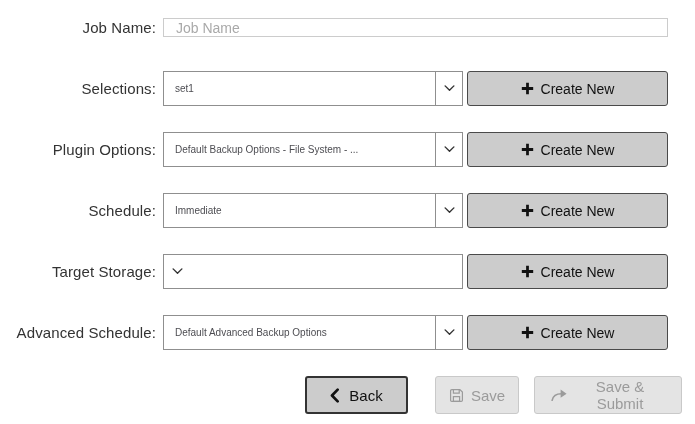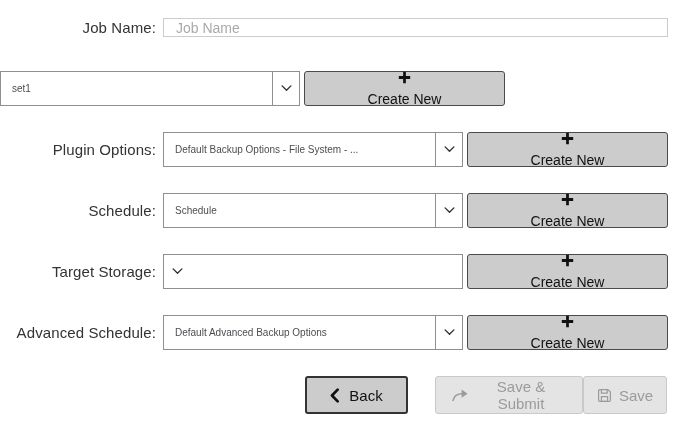--- a/index.html
+++ b/index.html
@@ -89,21 +89,20 @@
     border-radius: 3px;
     display: flex;
     align-items: center;
     justify-content: center;
     gap: 7px;
     font-size: 14px;
     color: #111111;
     font-family: "Liberation Sans", "DejaVu Sans", sans-serif;
     cursor: pointer;
     padding: 0;
-    flex-direction: column;
   }
   .footer {
     display: flex;
     align-items: center;
     margin-left: 305px;
     margin-top: 3px;
   }
   .btn {
     box-sizing: border-box;
     border-radius: 3px;
@@ -139,20 +138,21 @@
 <body>
 
 <div class="form">
 
   <div class="row">
     <label class="lbl">Job Name:</label>
     <input class="text-input" type="text" placeholder="Job Name" style="">
   </div>
 
   <div class="row">
+    <label class="lbl">Selections:</label>
     <div class="selectbox">
       <span class="txt">set1</span>
       <span class="caret icon">
         <svg width="11" height="7" viewBox="0 0 12 8">
             <path d="M1 1l5 5 5-5" fill="none" stroke="#333" stroke-width="1.6" stroke-linecap="round" stroke-linejoin="round"></path>
           </svg>
       </span>
     </div>
     <button class="btn-create">
       <span class="icon">
@@ -180,21 +180,21 @@
             <path d="M6.3 1h3.4v5.3H15v3.4H9.7V15H6.3V9.7H1V6.3h5.3z" fill="#111"></path>
           </svg>
       </span>
       <span>Create New</span>
     </button>
   </div>
 
   <div class="row">
     <label class="lbl">Schedule:</label>
     <div class="selectbox">
-      <span class="txt">Schedule</span>
+      <span class="txt">Immediate</span>
       <span class="caret icon">
         <svg width="11" height="7" viewBox="0 0 12 8">
             <path d="M1 1l5 5 5-5" fill="none" stroke="#333" stroke-width="1.6" stroke-linecap="round" stroke-linejoin="round"></path>
           </svg>
       </span>
     </div>
     <button class="btn-create">
       <span class="icon">
         <svg width="13" height="13" viewBox="0 0 16 16">
             <path d="M6.3 1h3.4v5.3H15v3.4H9.7V15H6.3V9.7H1V6.3h5.3z" fill="#111"></path>
@@ -244,35 +244,35 @@
   </div>
 
   <div class="footer">
     <button class="btn btn-back">
       <span class="icon">
         <svg width="9" height="15" viewBox="0 0 10 16">
             <path d="M8.5 1.5L2.2 8l6.3 6.5" fill="none" stroke="#111" stroke-width="3" stroke-linecap="round" stroke-linejoin="round"></path>
           </svg>
       </span>
       <span>Back</span>
-    </button>
-    <button class="btn btn-disabled btn-submit" aria-disabled="true">
-      <span class="icon">
-        <svg width="17" height="14" viewBox="0 0 18 14">
-          <path d="M1.2 12.6C2.2 7.6 5.5 5.6 11 5.6" fill="none" stroke="#9b9b9b" stroke-width="1.7" stroke-linecap="round"></path>
-          <path d="M10.2 1.2l6.3 4.4-6.3 4.4z" fill="#9b9b9b"></path>
-        </svg>
-      </span>
-      <span>Save &amp; Submit</span>
     </button>
     <button class="btn btn-disabled btn-save" aria-disabled="true">
       <span class="icon">
         <svg width="15" height="15" viewBox="0 0 16 16" fill="none" stroke="#9b9b9b" stroke-width="1.3">
           <path d="M1.7 3a1.3 1.3 0 0 1 1.3-1.3h8.6l2.7 2.7V13a1.3 1.3 0 0 1-1.3 1.3H3A1.3 1.3 0 0 1 1.7 13z"></path>
           <path d="M4.7 1.9v3.6h6.2V1.9"></path>
           <rect x="4.7" y="9.2" width="6.6" height="5.1"></rect>
         </svg>
       </span>
       <span>Save</span>
     </button>
+    <button class="btn btn-disabled btn-submit" aria-disabled="true">
+      <span class="icon">
+        <svg width="17" height="14" viewBox="0 0 18 14">
+          <path d="M1.2 12.6C2.2 7.6 5.5 5.6 11 5.6" fill="none" stroke="#9b9b9b" stroke-width="1.7" stroke-linecap="round"></path>
+          <path d="M10.2 1.2l6.3 4.4-6.3 4.4z" fill="#9b9b9b"></path>
+        </svg>
+      </span>
+      <span>Save &amp; Submit</span>
+    </button>
   </div>
 
 </div>
 
 </body></html>

